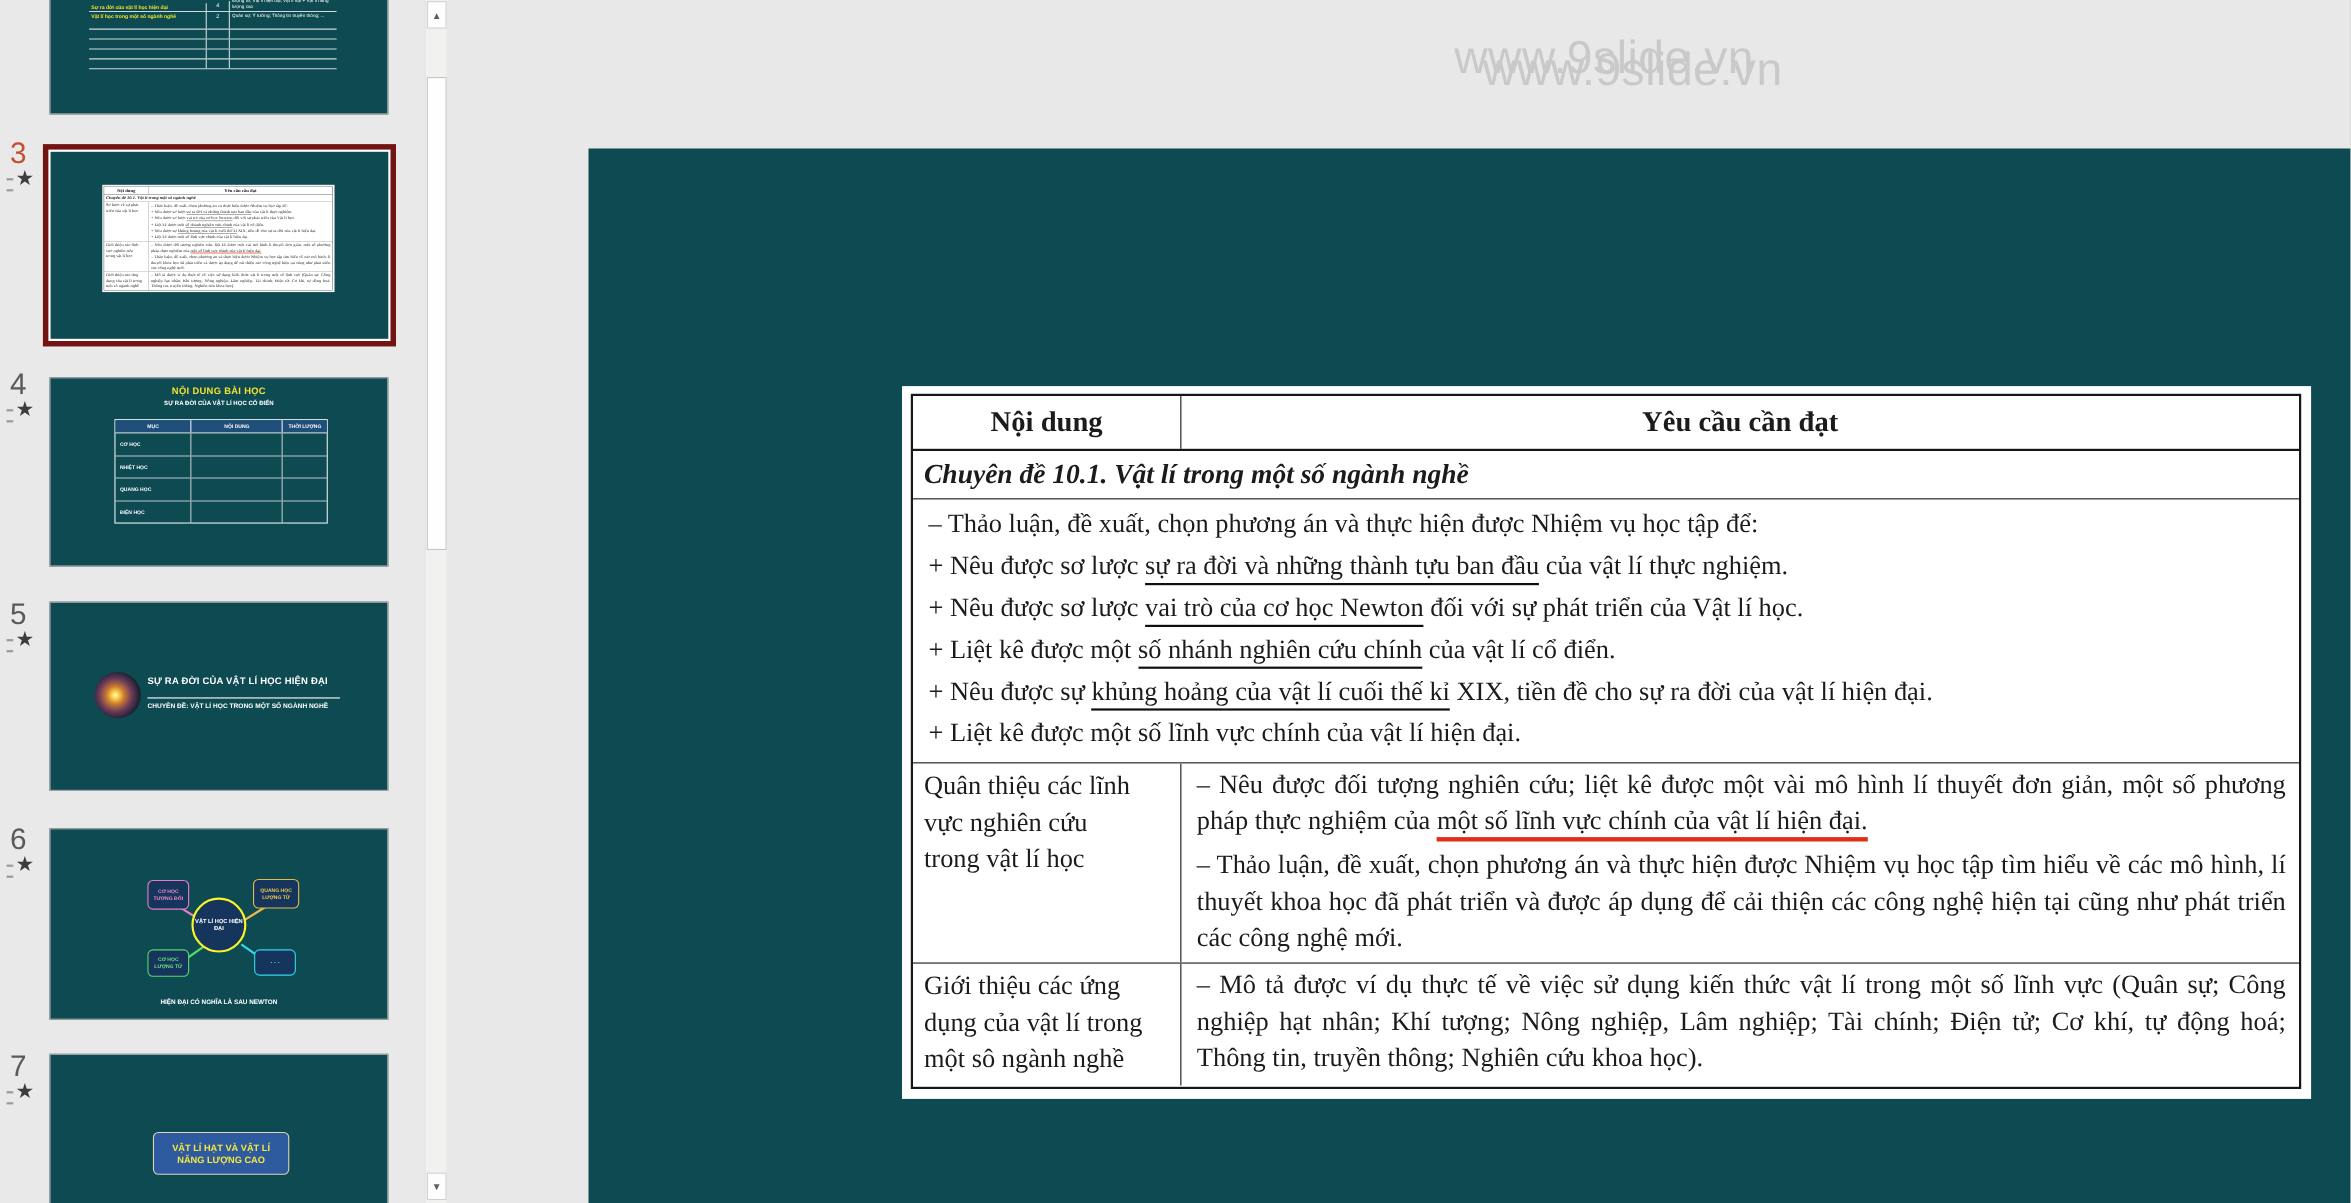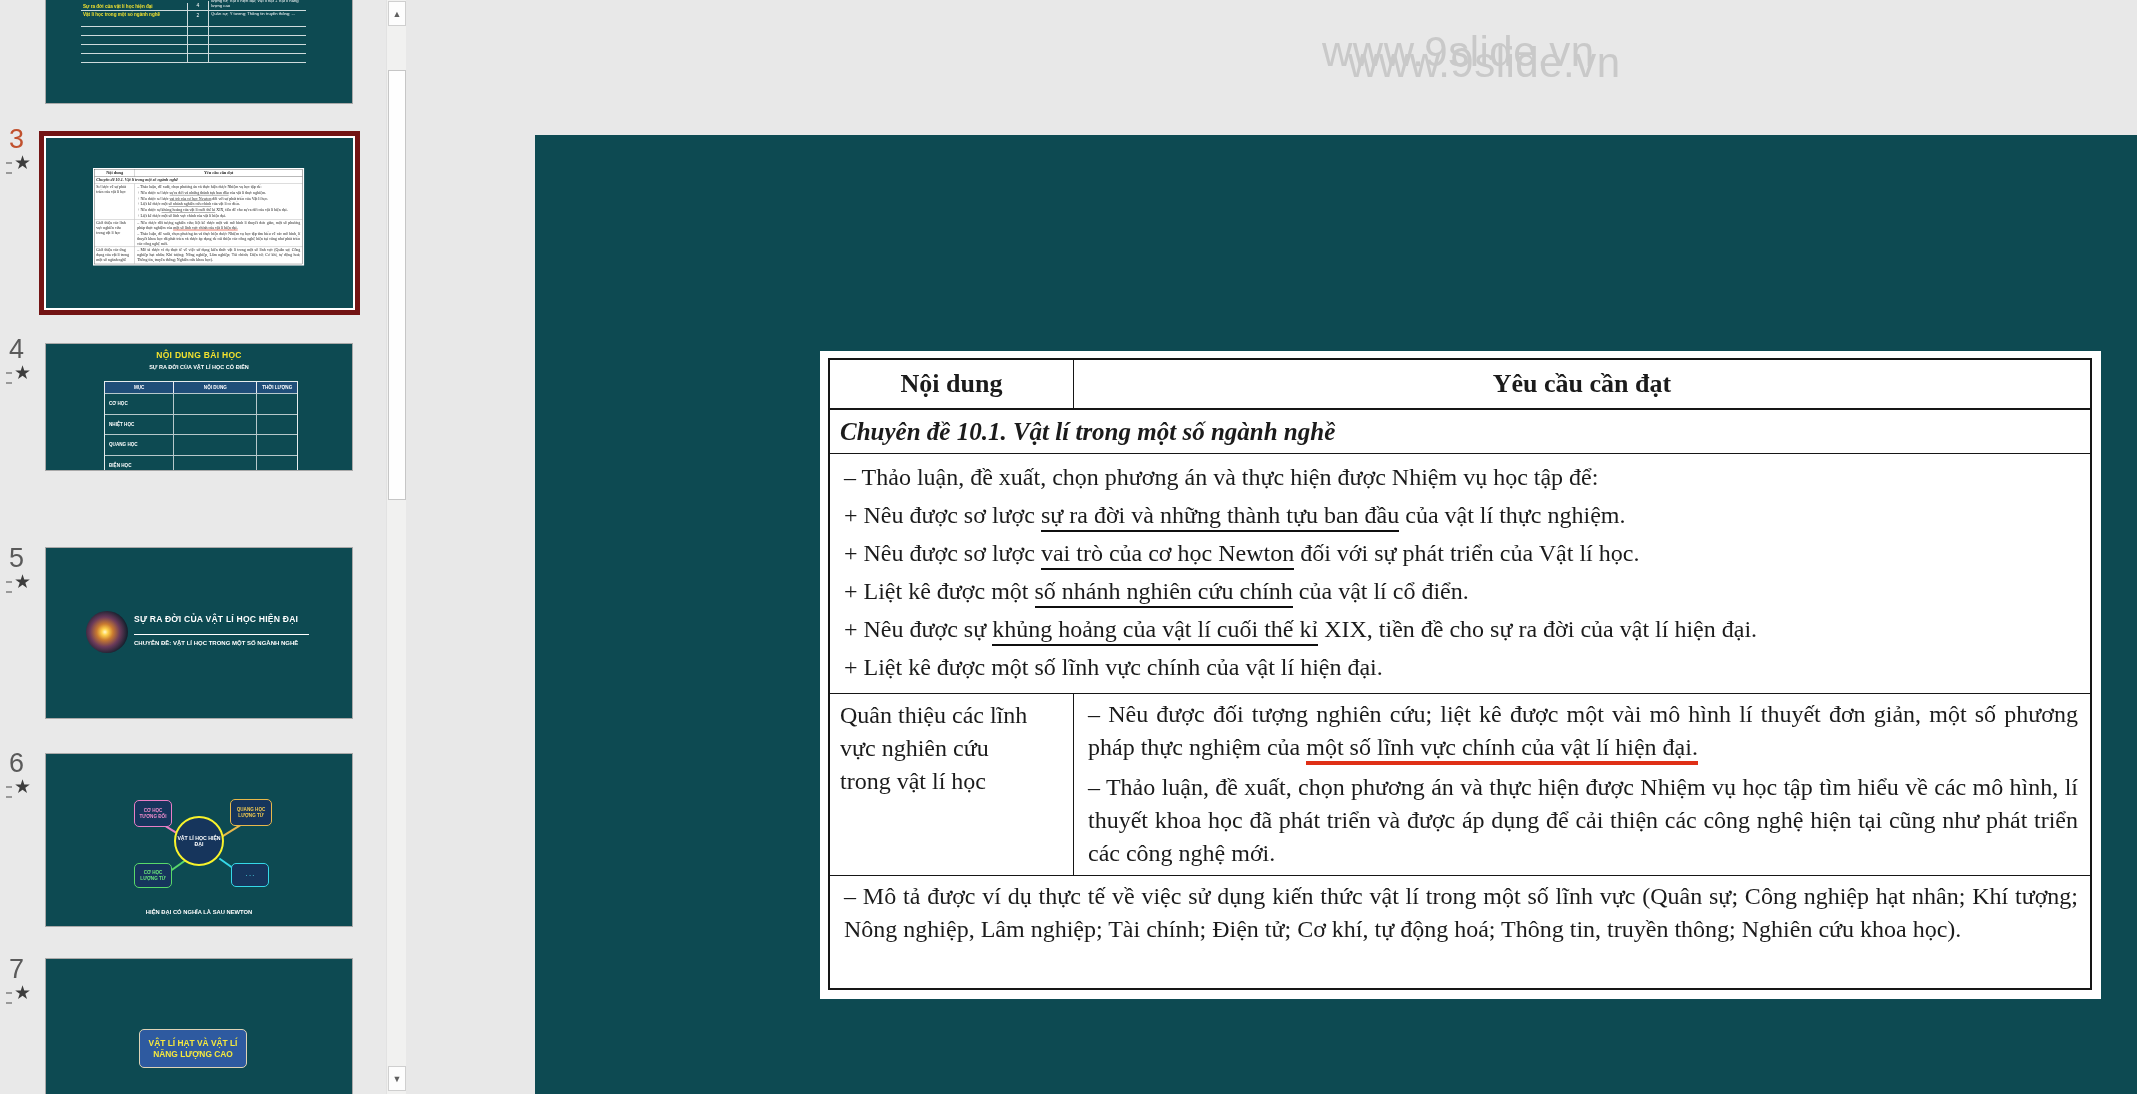--- a/index.html
+++ b/index.html
@@ -58,21 +58,21 @@
   .s6-bl{left:88px;top:109px;width:38px;height:25px;border:1.5px solid #58d96a;color:#6ae87c;}
   .s6-br{left:185px;top:109px;width:38px;height:24px;border:1.5px solid #35d8e8;color:#4fe3f0;font-size:6px;}
   .s6-ln{position:absolute;width:26px;height:2px;}
   .ln-pink{left:116px;top:77px;background:#e97ec6;transform:rotate(32deg);}
   .ln-gold{left:172px;top:76px;background:#e8b84b;transform:rotate(-32deg);}
   .ln-green{left:117px;top:112px;background:#58d96a;transform:rotate(-35deg);}
   .ln-cyan{left:171px;top:111px;background:#35d8e8;transform:rotate(35deg);}
   .s6-cap{position:absolute;left:0;top:155px;width:100%;text-align:center;color:#fff;font-weight:bold;font-size:5.8px;}
 
   
-  .s7-box{position:absolute;left:93px;top:70px;width:108px;height:39px;background:#2e5aa0;
+  .s7-box{position:absolute;left:93px;top:70px;width:124px;height:39px;background:#2e5aa0;
      border:1.5px solid #ded3b6;border-radius:5px;box-sizing:border-box;
      color:#f6e93d;font-weight:bold;font-size:8.4px;line-height:10.5px;
      display:flex;align-items:center;justify-content:center;text-align:center;white-space:pre-line;}
 
   
   #v-scrollbar{position:absolute;left:386px;top:0;width:20px;height:1094px;background:#f1f1f0;border-left:1px solid #e2e2e2;box-sizing:border-box;}
   .sb-btn{position:absolute;left:1px;width:18px;height:25px;background:#fdfdfd;border:1px solid #cfcfcf;box-sizing:border-box;
      color:#5f5f5f;font-size:9px;text-align:center;line-height:24px;}
   #sb-up{top:1px;} #sb-down{top:1066px;}
   #sb-thumb{position:absolute;left:1px;top:70px;width:18px;height:430px;background:#fefefe;border:1px solid #c6c6c6;box-sizing:border-box;}
@@ -205,21 +205,21 @@
           </div>
         </div>
       </div>
     </div>
 
     <div class="slide-num" style="top:334px;">4</div>
     <div class="anim-star" style="top:365px;">
         <span class="dashes"></span>
         <span class="star">★</span>
       </div>
-    <div class="thumb" style="top:343px;height:128px;">
+    <div class="thumb" style="top:343px;height:172px;">
       <div class="s4-title">NỘI DUNG BÀI HỌC</div>
       <div class="s4-sub">SỰ RA ĐỜI CỦA VẬT LÍ HỌC CỔ ĐIỂN</div>
       <div class="s4-table">
         <div class="s4-hrow">
           <div class="s4-hc s4-w1">MỤC</div>
           <div class="s4-hc s4-w2">NỘI DUNG</div>
           <div class="s4-hc s4-w3">THỜI LƯỢNG</div>
         </div>
         <div class="s4-row">
             <div class="s4-c s4-w1">CƠ HỌC</div>
@@ -319,20 +319,23 @@
             <div class="trow r1">
               <div class="tcell tcell-left">Quân thiệu các lĩnh
 vực nghiên cứu
 trong vật lí học</div>
               <div class="tcell tcell-right just">
                 <p class="tpar"><span>– Nêu được đối tượng nghiên cứu; liệt kê được một vài mô hình lí thuyết đơn giản, một số phương pháp thực nghiệm của </span><span class="u-red">một số lĩnh vực chính của vật lí hiện đại.</span></p>
                 <p class="tpar"><span>– Thảo luận, đề xuất, chọn phương án và thực hiện được Nhiệm vụ học tập tìm hiểu về các mô hình, lí thuyết khoa học đã phát triển và được áp dụng để cải thiện các công nghệ hiện tại cũng như phát triển các công nghệ mới.</span></p>
               </div>
             </div>
             <div class="trow r2">
+              <div class="tcell tcell-left">Giới thiệu các ứng
+dụng của vật lí trong
+một sô ngành nghề</div>
               <div class="tcell tcell-right just">
                 <p class="tpar"><span>– Mô tả được ví dụ thực tế về việc sử dụng kiến thức vật lí trong một số lĩnh vực (Quân sự; Công nghiệp hạt nhân; Khí tượng; Nông nghiệp, Lâm nghiệp; Tài chính; Điện tử; Cơ khí, tự động hoá; Thông tin, truyền thông; Nghiên cứu khoa học).</span></p>
               </div>
             </div>
           </div>
       </div>
     </div>
   </div>
 
 </div>

